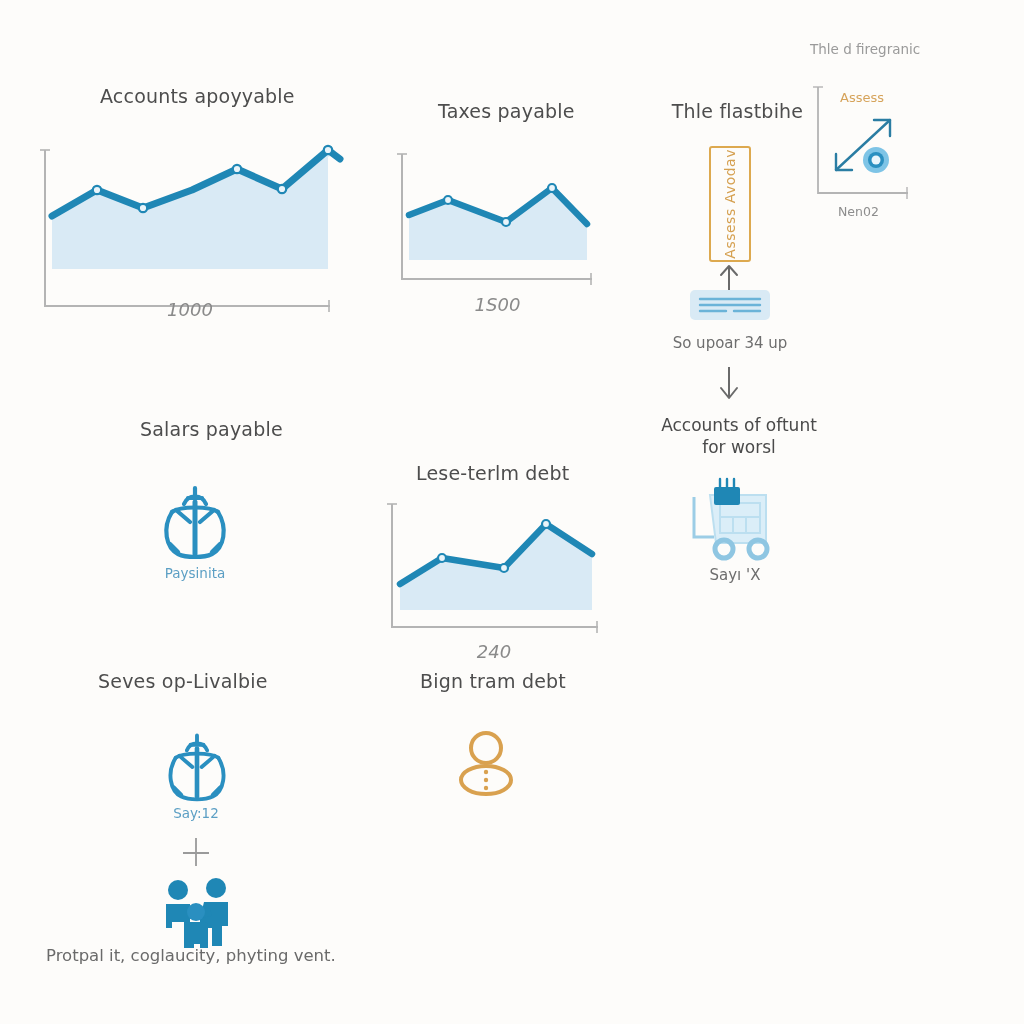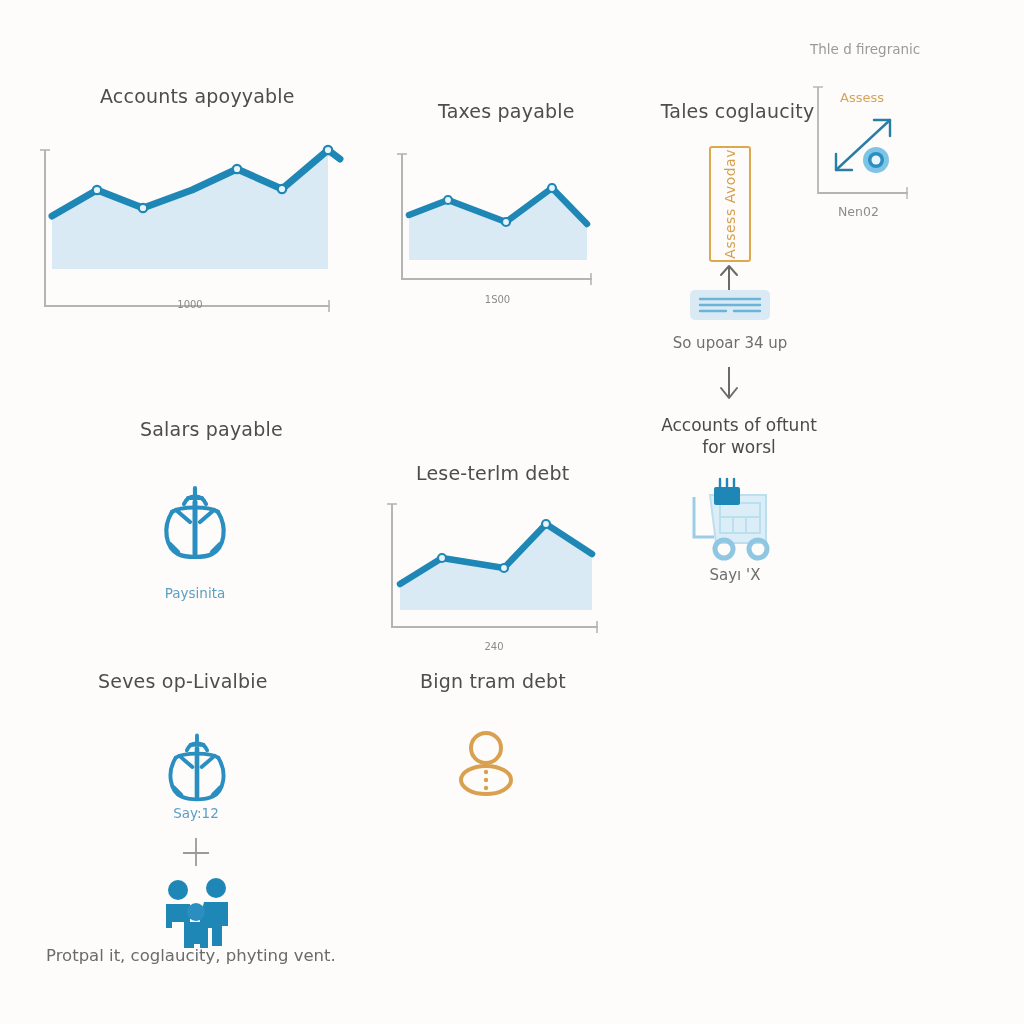--- a/index.html
+++ b/index.html
@@ -15,24 +15,25 @@
   .abs{position:absolute;}
 
   .panel-title{
     font-size:19px;
     color:#4d4d4d;
     letter-spacing:.2px;
     white-space:nowrap;
     font-weight:400;
   }
   .axis-label{
-    font-size:10px;
+    font-size:18px;
     color:#8a8a8a;
     text-align:center;
     white-space:nowrap;
+    font-style:italic;
   }
   .icon-caption{
     font-size:13.5px;
     color:#5c9fc4;
     text-align:center;
     white-space:nowrap;
   }
   .note-label{
     font-size:15px;
     color:#6e6e6e;
@@ -123,21 +124,21 @@
       <g fill="#e9f4fa" stroke="#1f87b5" stroke-width="2.2">
         <circle cx="58" cy="68" r="4"></circle>
         <circle cx="116" cy="90" r="4"></circle>
         <circle cx="162" cy="56" r="4"></circle>
       </g>
     </svg>
     <div class="axis-label" style="width:215px;margin-top:2px;">1S00</div>
   </div>
 
   <div class="abs" style="left:630px;top:100px;width:215px;">
-    <div class="panel-title" style="text-align:center;">Tales coglaucity</div>
+    <div class="panel-title" style="text-align:center;">Thle flastbihe</div>
   </div>
 
   <div class="abs vbox" style="left:709px;top:146px;width:38px;height:112px;">
     <span>Assess Avodav</span>
   </div>
 
   <svg class="abs" style="left:712px;top:262px;" width="34" height="34" viewBox="0 0 34 34">
     <path d="M17 32 L17 4" stroke="#6a6a6a" stroke-width="2" fill="none"></path>
     <path d="M9 13 L17 4 L25 13" stroke="#6a6a6a" stroke-width="2" fill="none" stroke-linecap="round" stroke-linejoin="round"></path>
   </svg>
@@ -188,21 +189,21 @@
       <path d="M16 30 C6 46 10 66 22 72 C30 76 48 76 56 72 C68 66 72 46 62 30"></path>
       <path d="M16 30 C24 24 54 24 62 30"></path>
       <path d="M28 22 C32 12 46 12 50 22"></path>
       <path d="M39 6 L39 14"></path>
       <path d="M32 16 L46 16"></path>
       <path d="M20 28 L34 40 M58 28 L44 40"></path>
       <path d="M14 62 L22 70 M64 62 L56 70"></path>
     </g>
     <path d="M39 20 L39 72" stroke="#2a8fc0" stroke-width="5" stroke-linecap="round"></path>
   </svg>
-  <div class="abs icon-caption" style="left:130px;top:565px;width:130px;margin-top:20px;">Paysinita</div>
+  <div class="abs icon-caption" style="left:130px;top:565px;width:130px;">Paysinita</div>
 
   <div class="abs" style="left:380px;top:415px;width:240px;">
     <div class="panel-title" style="margin-left:36px;margin-top:47px;">Lese-terlm debt</div>
     <svg width="240" height="145" viewBox="0 0 240 145" style="margin-top:12px;">
       <path d="M12 8 L12 132" stroke="#b4b4b4" stroke-width="2" fill="none"></path>
       <path d="M7 8 L17 8" stroke="#b4b4b4" stroke-width="1.6"></path>
       <path d="M12 131 L218 131" stroke="#b4b4b4" stroke-width="2" fill="none"></path>
       <path d="M217 125 L217 137" stroke="#b4b4b4" stroke-width="1.6"></path>
       <path d="M20 88 L62 62 L124 72 L166 28 L212 58 L212 114 L20 114 Z" fill="#d9eaf5"></path>
       <polyline points="20,88 62,62 124,72 166,28 212,58" fill="none" stroke="#1f87b5" stroke-width="6.5" stroke-linejoin="round" stroke-linecap="round"></polyline>

